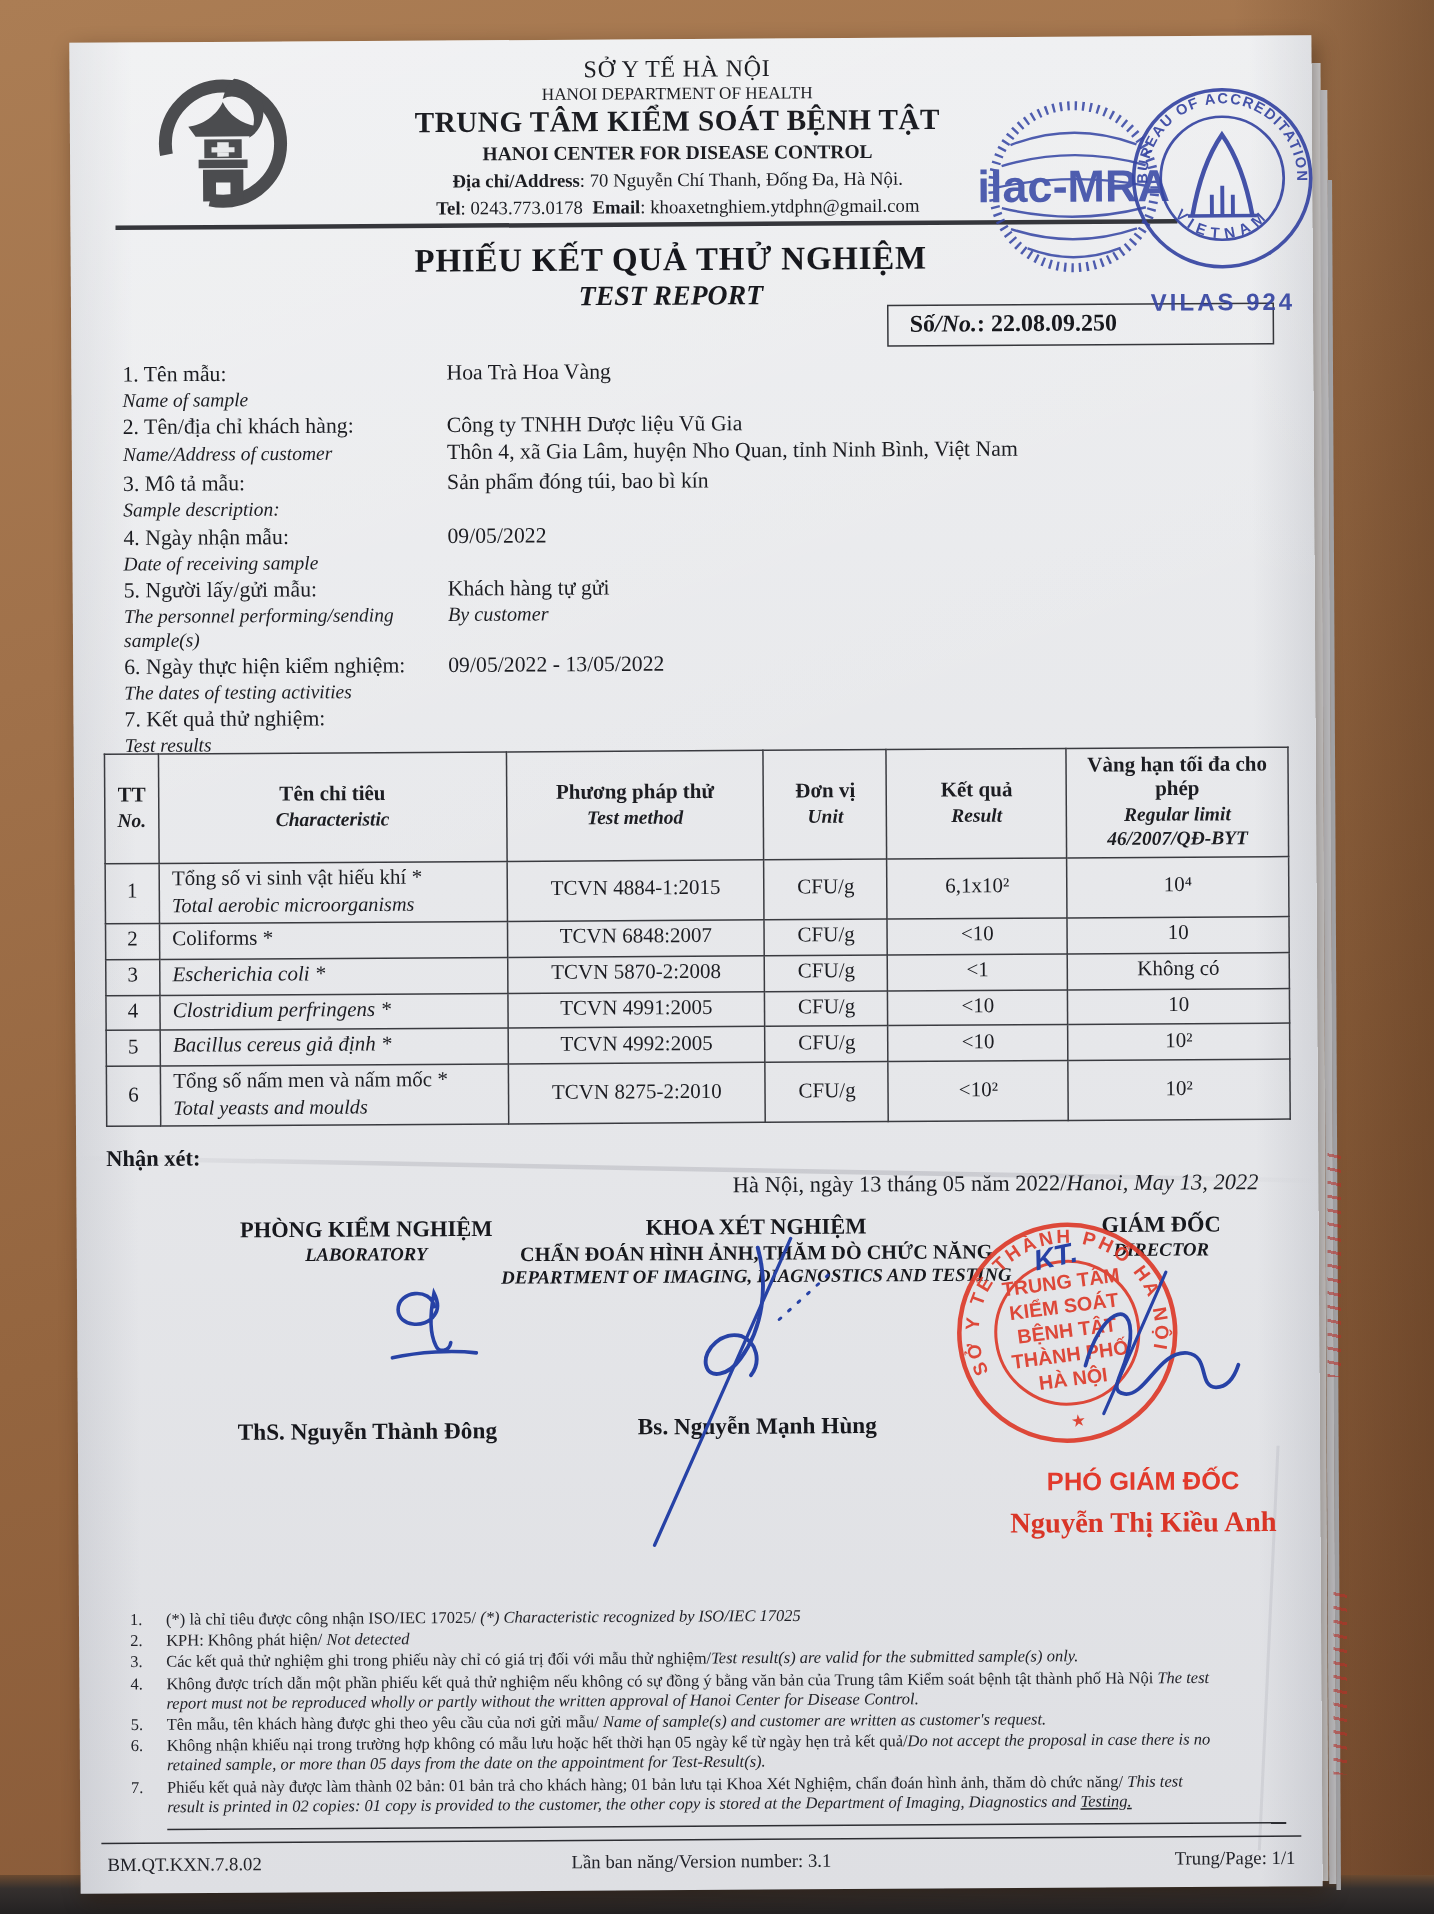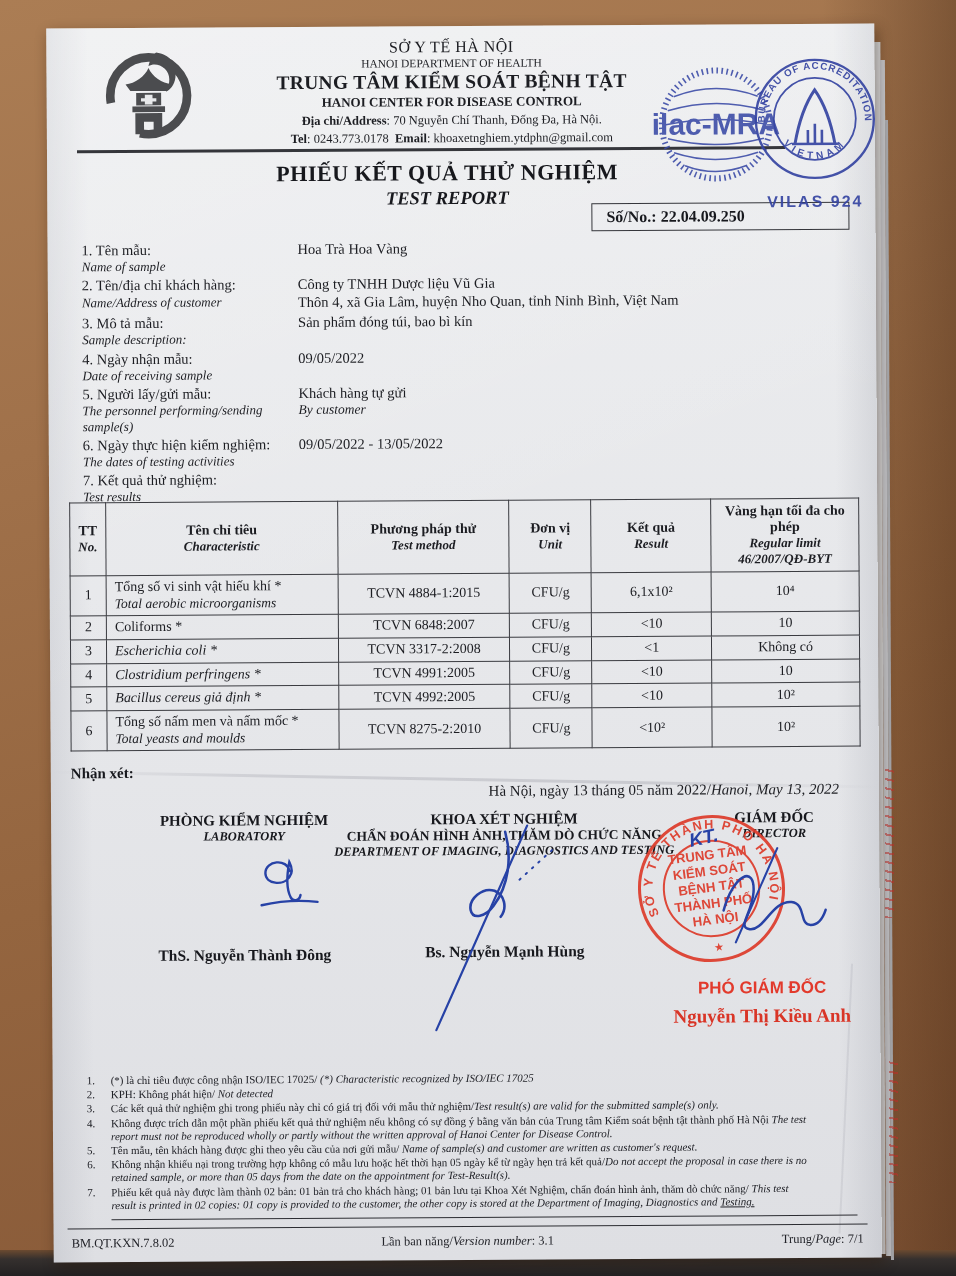--- a/index.html
+++ b/index.html
@@ -44,21 +44,21 @@
   .stamp-boa  { position:absolute; left:698px; top:32px; width:140px; height:168px; z-index:3; text-align:center; opacity:.92; }
   .vilas { font-family:"Liberation Sans","DejaVu Sans",sans-serif; font-weight:bold; font-size:16px;
     letter-spacing:2px; color:#3645a2; margin-top:-2px; }
 
   .title-block { position:absolute; left:90px; top:134px; width:620px; text-align:center; color:#17181d; }
   .title-vn { font-size:22px; font-weight:bold; letter-spacing:.5px; }
   .title-en { font-size:18.5px; font-weight:bold; font-style:italic; margin-top:2px; }
 
   .report-no { position:absolute; top:178px; right:26px; width:258px; border:1.6px solid #35363b;
     padding:4px 10px 4px 14px; font-size:16px; font-weight:bold; color:#17181d; }
-  .report-no .it { }
+  .report-no .it { font-style:italic; }
 
   .info-wrap { position:absolute; left:34px; top:214px; width:740px; color:#1c1d22; }
   .info-row { display:grid; grid-template-columns:216px 1fr; margin-bottom:3px; }
   .lab-vn { font-size:14.5px; line-height:1.18; }
   .lab-en { font-size:13px; font-style:italic; line-height:1.18; }
   .val-main { font-size:14.5px; line-height:1.2; }
   .val-sub { font-size:14.5px; line-height:1.2; }
   .val-sub.italic { font-style:italic; font-size:13.5px; }
 
   .results-table { position:absolute; left:20px; top:474px; width:790px; border-collapse:collapse; color:#1c1d22; }
@@ -104,21 +104,21 @@
   .note-no { width:24px; flex:none; }
   .note-body { flex:1; }
   .note-body .i { font-style:italic; }
   .note-body .u { text-decoration:underline; }
   .notes-line { position:absolute; left:58px; top:1191px; width:746px; border-top:1.6px solid #2c2d32; }
   .footer-bar { position:absolute; left:14px; top:1200px; width:800px; border-top:1.6px solid #2c2d32;
     padding-top:7px; display:flex; font-size:12.5px; color:#222329; }
   .footer-code { flex:1; text-align:left; padding-left:4px; }
   .footer-version { flex:1.4; text-align:center; }
   .footer-page { flex:1; text-align:right; padding-right:4px; }
-  .footer-bar .it { font-style:italic; }
+  .footer-bar .it { }
   svg text { font-family:"Liberation Sans","DejaVu Sans",sans-serif; }
 </style>
 </head>
 <body>
 
 <div class="photo">
   <div class="table-shadow"></div>
   <div class="stack-edge1"></div>
   <div class="stack-edge2"></div>
   <div class="stack-edge3"></div>
@@ -189,21 +189,21 @@
       </svg>
       <div class="vilas">VILAS 924</div>
     </div>
 
     <div class="title-block">
       <div class="title-vn">PHIẾU KẾT QUẢ THỬ NGHIỆM</div>
       <div class="title-en">TEST REPORT</div>
     </div>
 
     <div class="report-no">
-      <span>Số</span><span class="it">/No.</span><span>: 22.04.09.250</span>
+      <span>Số</span><span class="it">/No.</span><span>: 22.08.09.250</span>
     </div>
 
     <div class="info-wrap" id="info-rows">
         <div class="info-row">
           <div class="info-label">
             <div class="lab-vn">1. Tên mẫu:</div>
             <div class="lab-en">Name of sample</div>
           </div>
           <div class="info-value">
             <div class="val-main">Hoa Trà Hoa Vàng</div>
@@ -323,21 +323,21 @@
             <td>TCVN 6848:2007</td>
             <td>CFU/g</td>
             <td>&lt;10</td>
             <td>10</td>
           </tr>
           <tr>
             <td>3</td>
             <td class="c-name">
               <div class="row-name italic">Escherichia coli *</div>
             </td>
-            <td>TCVN 3317-2:2008</td>
+            <td>TCVN 5870-2:2008</td>
             <td>CFU/g</td>
             <td>&lt;1</td>
             <td>Không có</td>
           </tr>
           <tr>
             <td>4</td>
             <td class="c-name">
               <div class="row-name italic">Clostridium perfringens *</div>
             </td>
             <td>TCVN 4991:2005</td>
@@ -474,17 +474,17 @@
         </div>
       </div>
     <div class="notes-line"></div>
 
     <div class="footer-bar">
       <div class="footer-code">BM.QT.KXN.7.8.02</div>
       <div class="footer-version">
         <span>Lần ban năng/</span><span class="it">Version number</span><span>: 3.1</span>
       </div>
       <div class="footer-page">
-        <span>Trung/</span><span class="it">Page</span><span>: 7/1</span>
+        <span>Trung/</span><span class="it">Page</span><span>: 1/1</span>
       </div>
     </div>
   </div>
 </div>
 
 </body></html>

